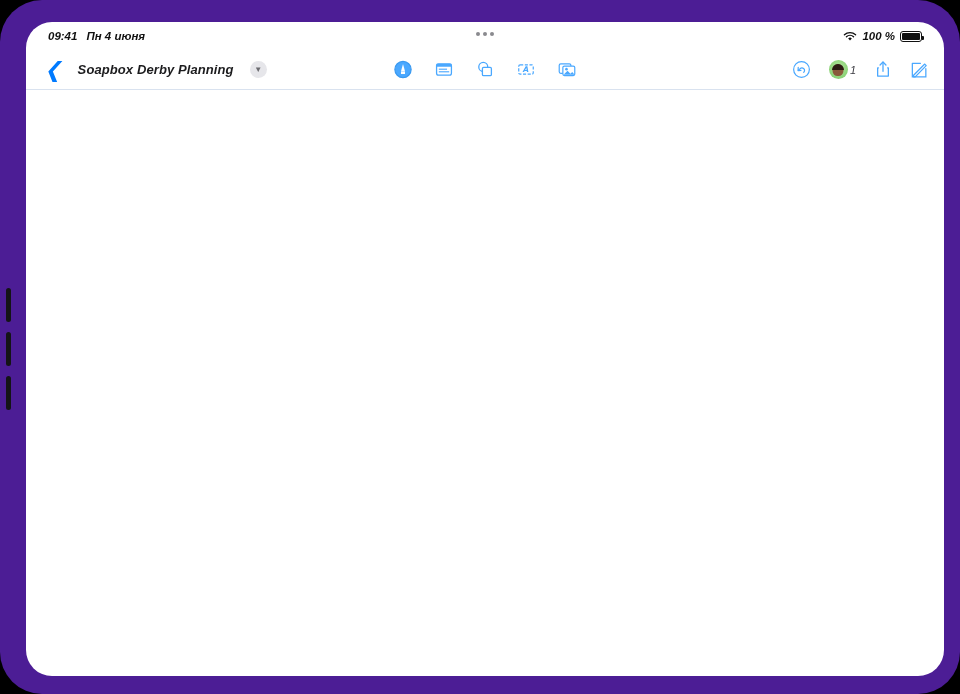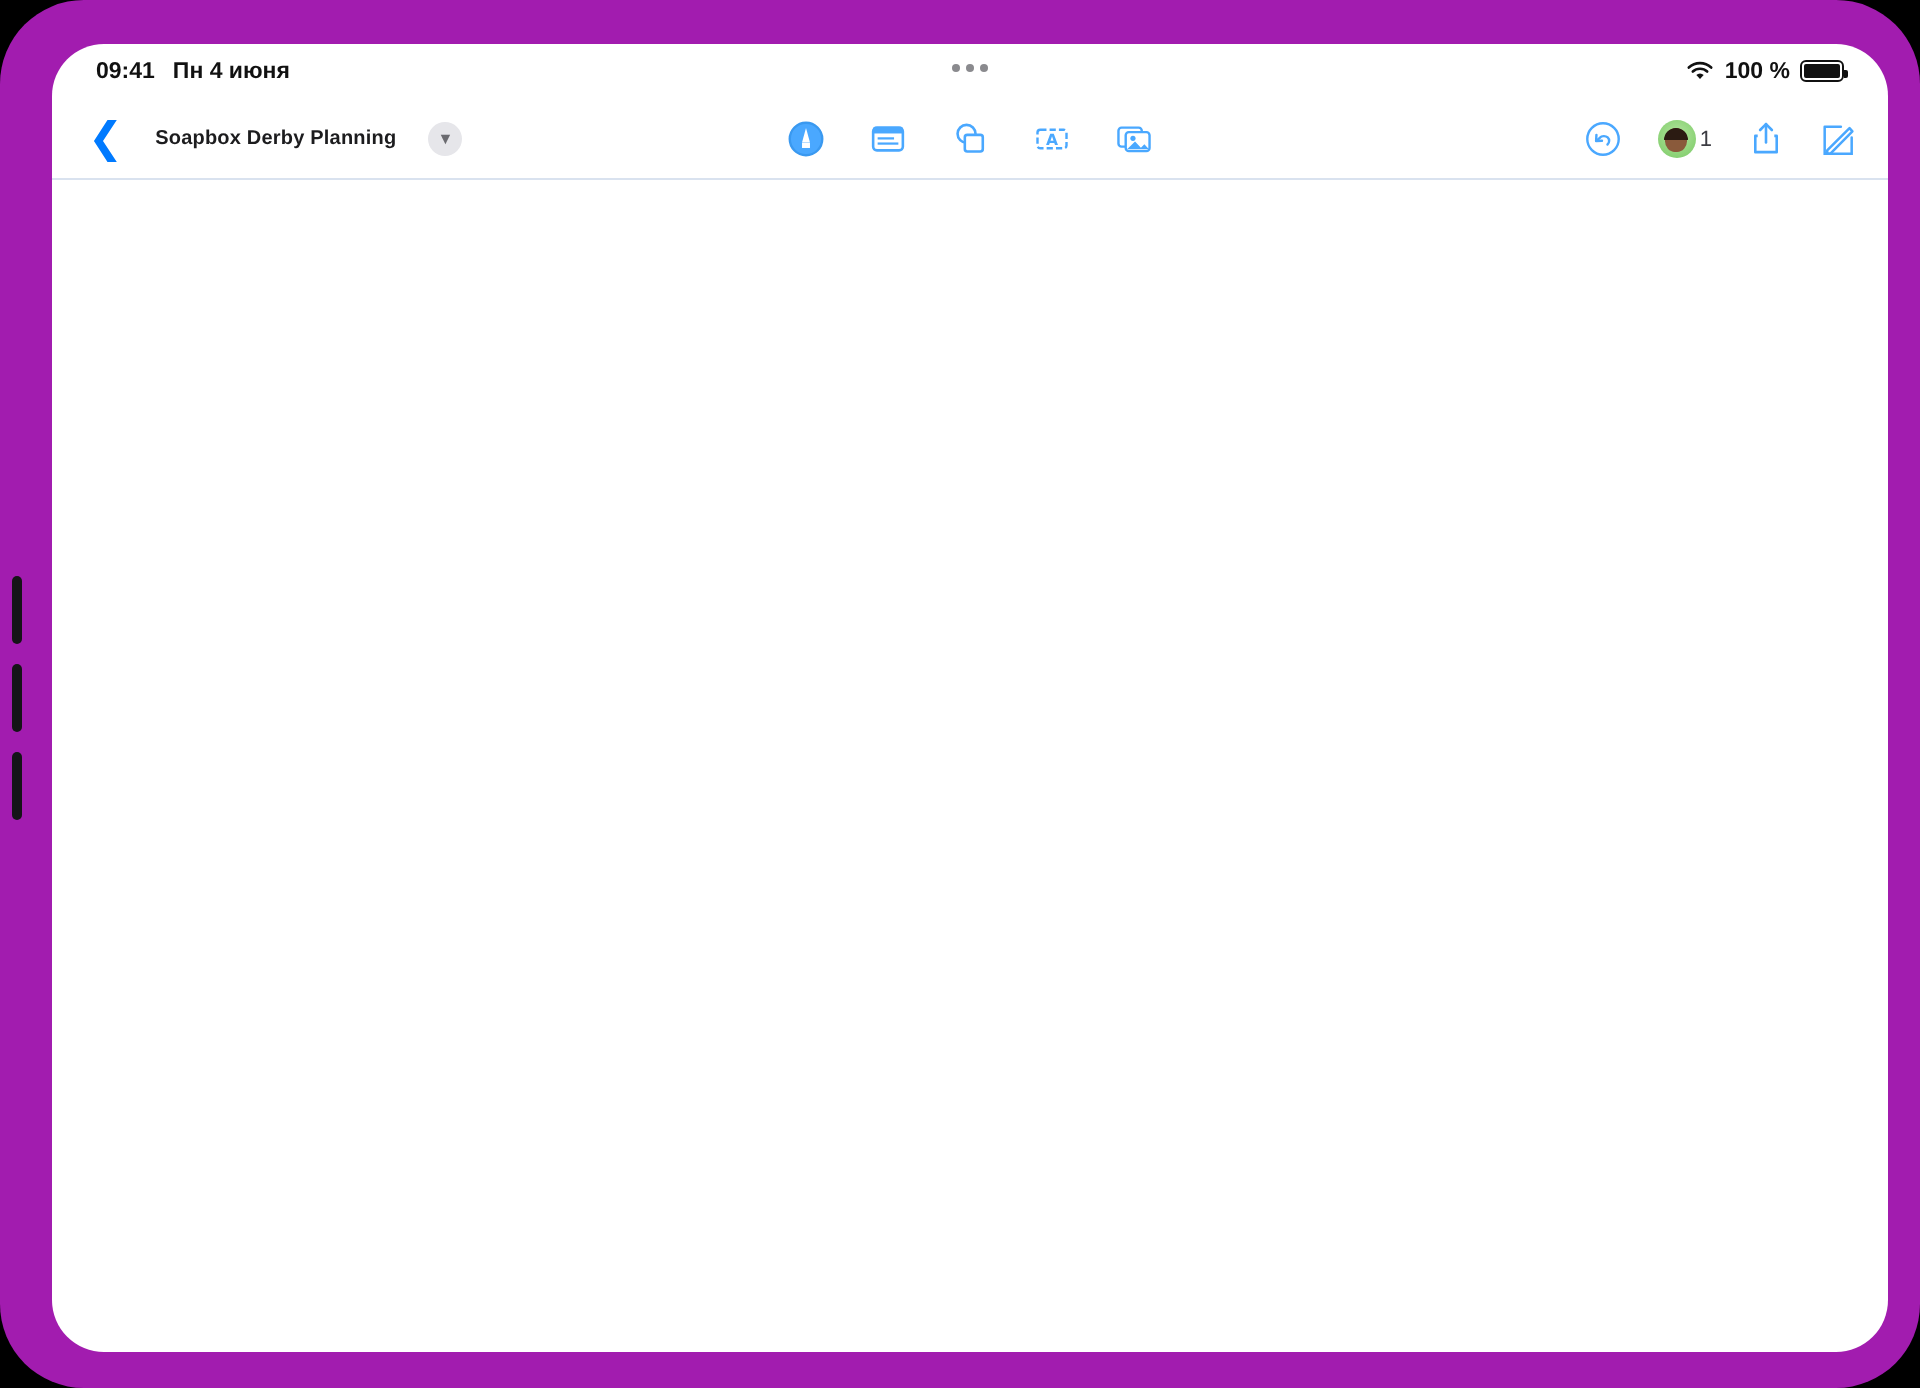--- a/index.html
+++ b/index.html
@@ -6,23 +6,24 @@
   body {
     width: 960px; height: 694px;
     background: #000;
     font-family: "Liberation Sans", sans-serif;
     overflow: hidden;
   }
 
   
   #device {
     position: absolute; inset: 0;
-    background: #a21caf;
+    background: #4c1d95;
     border-radius: 42px;
     padding: 22px 16px 18px 26px;
+    font-style: italic;
   }
   #screen {
     position: relative;
     width: 100%; height: 100%;
     background: #ffffff;
     border-radius: 26px;
     overflow: hidden;
   }
 
   
@@ -31,38 +32,38 @@
   .vol-dn { top: 332px; height: 34px; }
   .vol-x  { top: 376px; height: 34px; }
 
   
   #statusbar {
     height: 28px; display: flex; align-items: center;
     padding: 0 22px; font-size: 11.5px; color: #111; font-weight: 600;
     position: relative;
   }
   #status-left { display: flex; gap: 9px; align-items: center; }
-  #status-right { margin-left: auto; display: flex; gap: 5px; align-items: flex-start; }
+  #status-right { margin-left: auto; display: flex; gap: 5px; align-items: flex-end; }
   .multitask-dots {
     position: absolute; left: 0; right: 0; top: 10px;
     display: flex; justify-content: center; gap: 3px;
   }
   .multitask-dots i { width: 4px; height: 4px; border-radius: 50%; background: #8a8a8e; display: block; }
   .batt { width: 22px; height: 11px; border: 1.3px solid #111; border-radius: 3px; position: relative; }
   .batt::after { content:""; position:absolute; left:1.3px; top:1.3px; bottom:1.3px; right:1.3px; background:#111; border-radius:1px; }
   .batt::before { content:""; position:absolute; right:-3px; top:3.5px; width:2px; height:4px; background:#111; border-radius:0 1px 1px 0; }
 
   
   #toolbar {
     height: 40px; display: flex; align-items: center;
     padding: 0 16px; gap: 10px; position: relative;
     border-bottom: 1px solid #d9e2ef;
     background: #fff;
   }
-  #doc-title { font-size: 10px; font-weight: 600; color: #1c1c1e; letter-spacing: .1px; }
+  #doc-title { font-size: 13px; font-weight: 600; color: #1c1c1e; letter-spacing: .1px; }
   .back-chevron { color: #007aff; font-size: 21px; font-weight: 300; line-height: 1; padding: 0 6px 0 2px; }
   .title-chev {
     width: 17px; height: 17px; border-radius: 50%; background: #e6e6ea;
     display: inline-flex; align-items: center; justify-content: center;
     font-size: 8px; color: #6b6b70; margin-left: 6px;
   }
   #tool-center { position: absolute; left: 50%; transform: translateX(-50%); display: flex; gap: 22px; align-items: center; }
   #tool-right { margin-left: auto; display: flex; gap: 18px; align-items: center; }
   .tbtn { color: #4aa8ff; display: flex; align-items: center; }
   .tbtn svg { display: block; }

